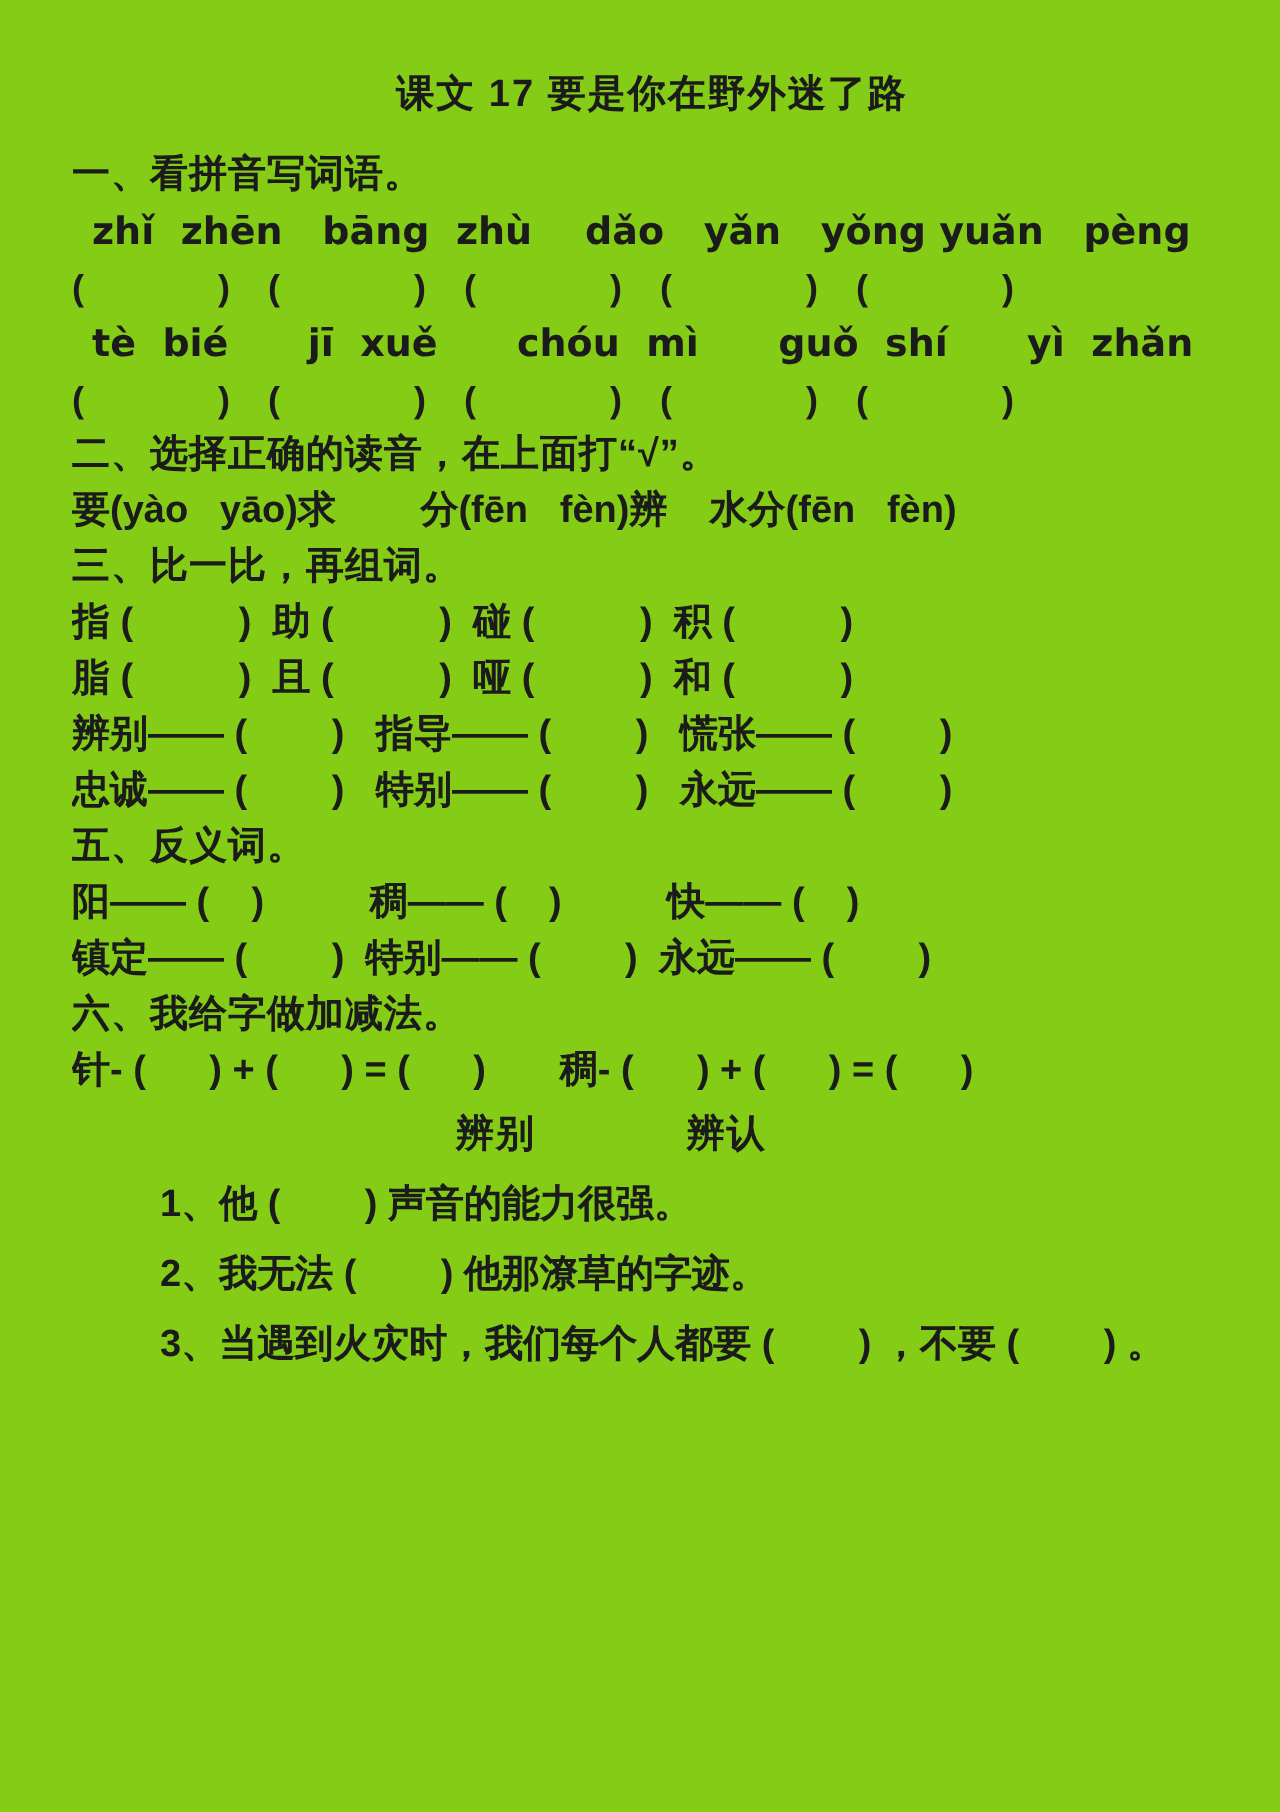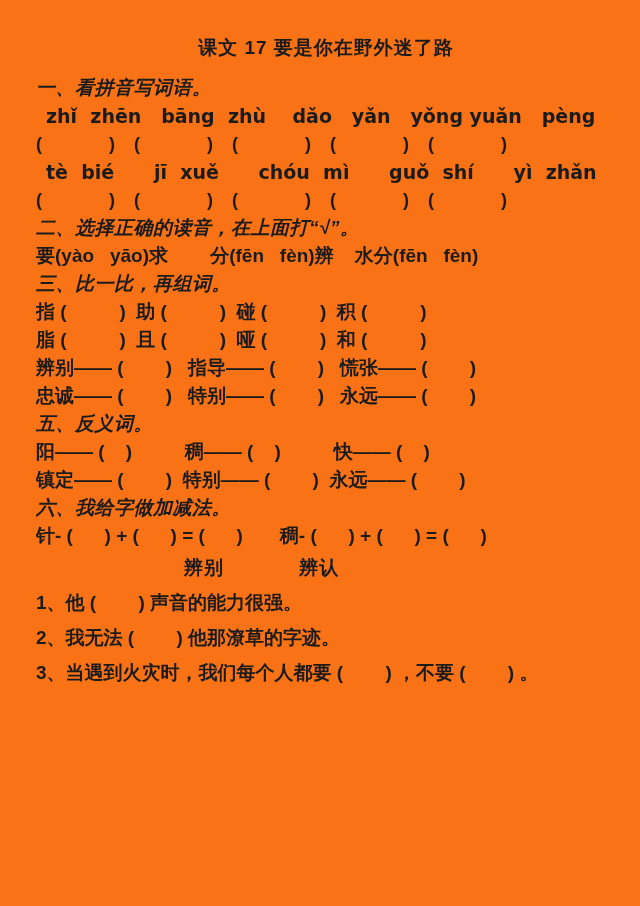--- a/index.html
+++ b/index.html
@@ -4,21 +4,21 @@
 <style>
   html, body {
     margin: 0;
     padding: 0;
     background: #ffffff;
   }
   .page {
     position: relative;
     width: 640px;
     height: 906px;
-    background: #f97316;
+    background: #84cc16;
     overflow: hidden;
     font-family: "Liberation Sans", sans-serif;
     color: #1b1b1b;
     font-weight: bold;
     box-sizing: border-box;
     padding: 36px 24px 0 36px;
   }
   .title {
     text-align: center;
     font-size: 19px;
@@ -30,34 +30,34 @@
   }
   .line {
     font-size: 19px;
     height: 28px;
     line-height: 28px;
     white-space: pre;
     overflow: hidden;
   }
   .heading {
     letter-spacing: 0.5px;
-    font-style: italic;
   }
   .pinyin {
     font-family: "DejaVu Sans", sans-serif;
     font-size: 19px;
     padding-left: 10px;
   }
   .blanks {
     font-size: 18px;
     letter-spacing: 1px;
   }
   .tall {
     height: 35px;
     line-height: 35px;
+    margin-left: 44px;
   }
   .bank {
     padding-left: 148px;
     letter-spacing: 1px;
   }
   section { margin: 0; }
 </style>
 </head>
 <body>
 

